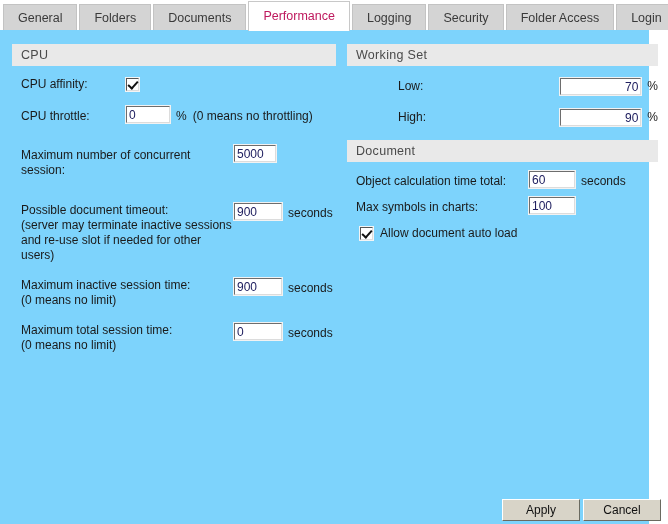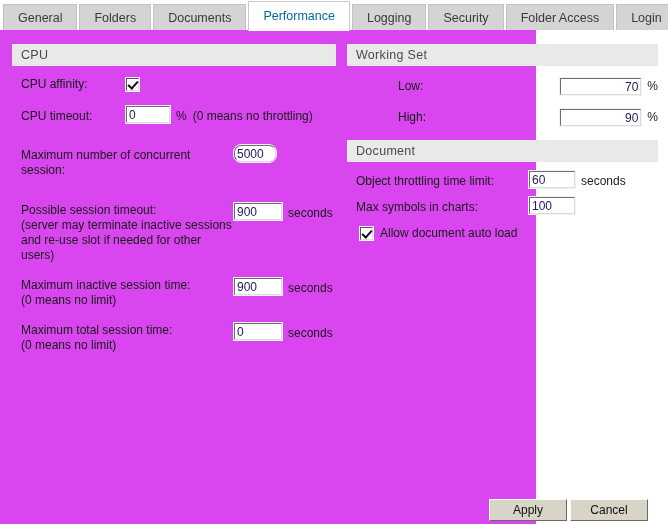--- a/index.html
+++ b/index.html
@@ -41,37 +41,37 @@
     color: #3a3a3a;
     font-size: 12.5px;
     white-space: nowrap;
     border: 1px solid #c3c3c3;
     border-bottom: none;
     box-sizing: border-box;
     cursor: default;
   }
   .tab.active {
     background: #ffffff;
-    color: #0369a1;
+    color: #be185d;
     height: 30px;
     line-height: 29px;
     border: 1px solid #c8c8c8;
     border-bottom: none;
     margin-bottom: -1px;
     position: relative;
     z-index: 3;
   }
 
   
   .panel {
     position: absolute;
     left: 0; top: 30px;
-    width: 536px;
+    width: 649px;
     height: 494px;
-    background: #d946ef;
+    background: #7dd3fc;
   }
 
   .column {
     position: absolute;
     top: 14px;
   }
   .column.left  { left: 12px;  width: 324px; }
   .column.right { left: 347px; width: 311px; }
 
   .section-header {
@@ -154,21 +154,21 @@
   }
 
   
   #cpu-affinity-row { margin-bottom: 12px; height: 19px; align-items: center; }
   #cpu-affinity-row .row-label { width: 105px; padding-top: 0; }
   #cpu-throttle-row .row-label { width: 105px; }
   #cpu-throttle-input { width: 44px; }
 
   
   #sess-max-row .row-label { width: 213px; }
-  #sess-max-input { width: 42px; border-radius: 7px; }
+  #sess-max-input { width: 42px; }
 
   #sess-possible-row { margin-bottom: 6px; }
   #sess-possible-row .row-label { width: 213px; padding-top: 17px; }
   #sess-possible-row .tinput { margin-top: 17px; }
   #sess-possible-row .row-suffix { padding-top: 20px; }
 
   #sess-inactive-row { margin-bottom: 6px; }
   #sess-inactive-row .row-label { width: 213px; padding-top: 9px; }
   #sess-inactive-row .tinput { margin-top: 9px; }
   #sess-inactive-row .row-suffix { padding-top: 12px; }
@@ -197,21 +197,21 @@
   
   .footer {
     position: absolute;
     left: 0;
     bottom: 0;
     width: 668px;
     height: 30px;
   }
   .btnbar {
     position: absolute;
-    right: 20px;
+    right: 7px;
     bottom: 3px;
     display: flex;
     align-items: flex-end;
   }
   .btn {
     width: 78px;
     height: 22px;
     line-height: 20px;
     text-align: center;
     font-family: "Liberation Sans", sans-serif;
@@ -250,40 +250,40 @@
     <div>
       <div class="section-header">CPU</div>
       <div class="section-body">
 
         <div class="row" id="cpu-affinity-row">
           <div class="row-label">CPU affinity:</div>
           <span class="cbox checked"></span>
         </div>
 
         <div class="row" id="cpu-throttle-row">
-          <div class="row-label">CPU timeout:</div>
+          <div class="row-label">CPU throttle:</div>
           <div class="tinput" id="cpu-throttle-input">0</div>
           <div class="row-suffix">%</div>
           <div class="row-suffix">(0 means no throttling)</div>
         </div>
 
       </div>
     </div>
 
     <div style="margin-top:12px;">
       <div class="section-body">
 
         <div class="row" id="sess-max-row">
           <div class="row-label">Maximum number of concurrent session:</div>
           <div class="tinput" id="sess-max-input">5000</div>
         </div>
 
         <div class="row" id="sess-possible-row">
           <div class="row-label">
-            <div>Possible session timeout:</div>
+            <div>Possible document timeout:</div>
             <div>(server may terminate inactive sessions</div>
             <div>and re-use slot if needed for other users)</div>
           </div>
           <div class="tinput sess-input">900</div>
           <div class="row-suffix">seconds</div>
         </div>
 
         <div class="row" id="sess-inactive-row">
           <div class="row-label">
             <div>Maximum inactive session time:</div>
@@ -325,21 +325,21 @@
         </div>
 
       </div>
     </div>
 
     <div style="margin-top:12px;">
       <div class="section-header">Document</div>
       <div class="section-body">
 
         <div class="row" id="doc-calc-row">
-          <div class="row-label">Object throttling time limit:</div>
+          <div class="row-label">Object calculation time total:</div>
           <div class="tinput" id="doc-calc-input">60</div>
           <div class="row-suffix">seconds</div>
         </div>
 
         <div class="row" id="doc-sym-row">
           <div class="row-label">Max symbols in charts:</div>
           <div class="tinput" id="doc-sym-input">100</div>
         </div>
 
         <div id="doc-autoload-row">

